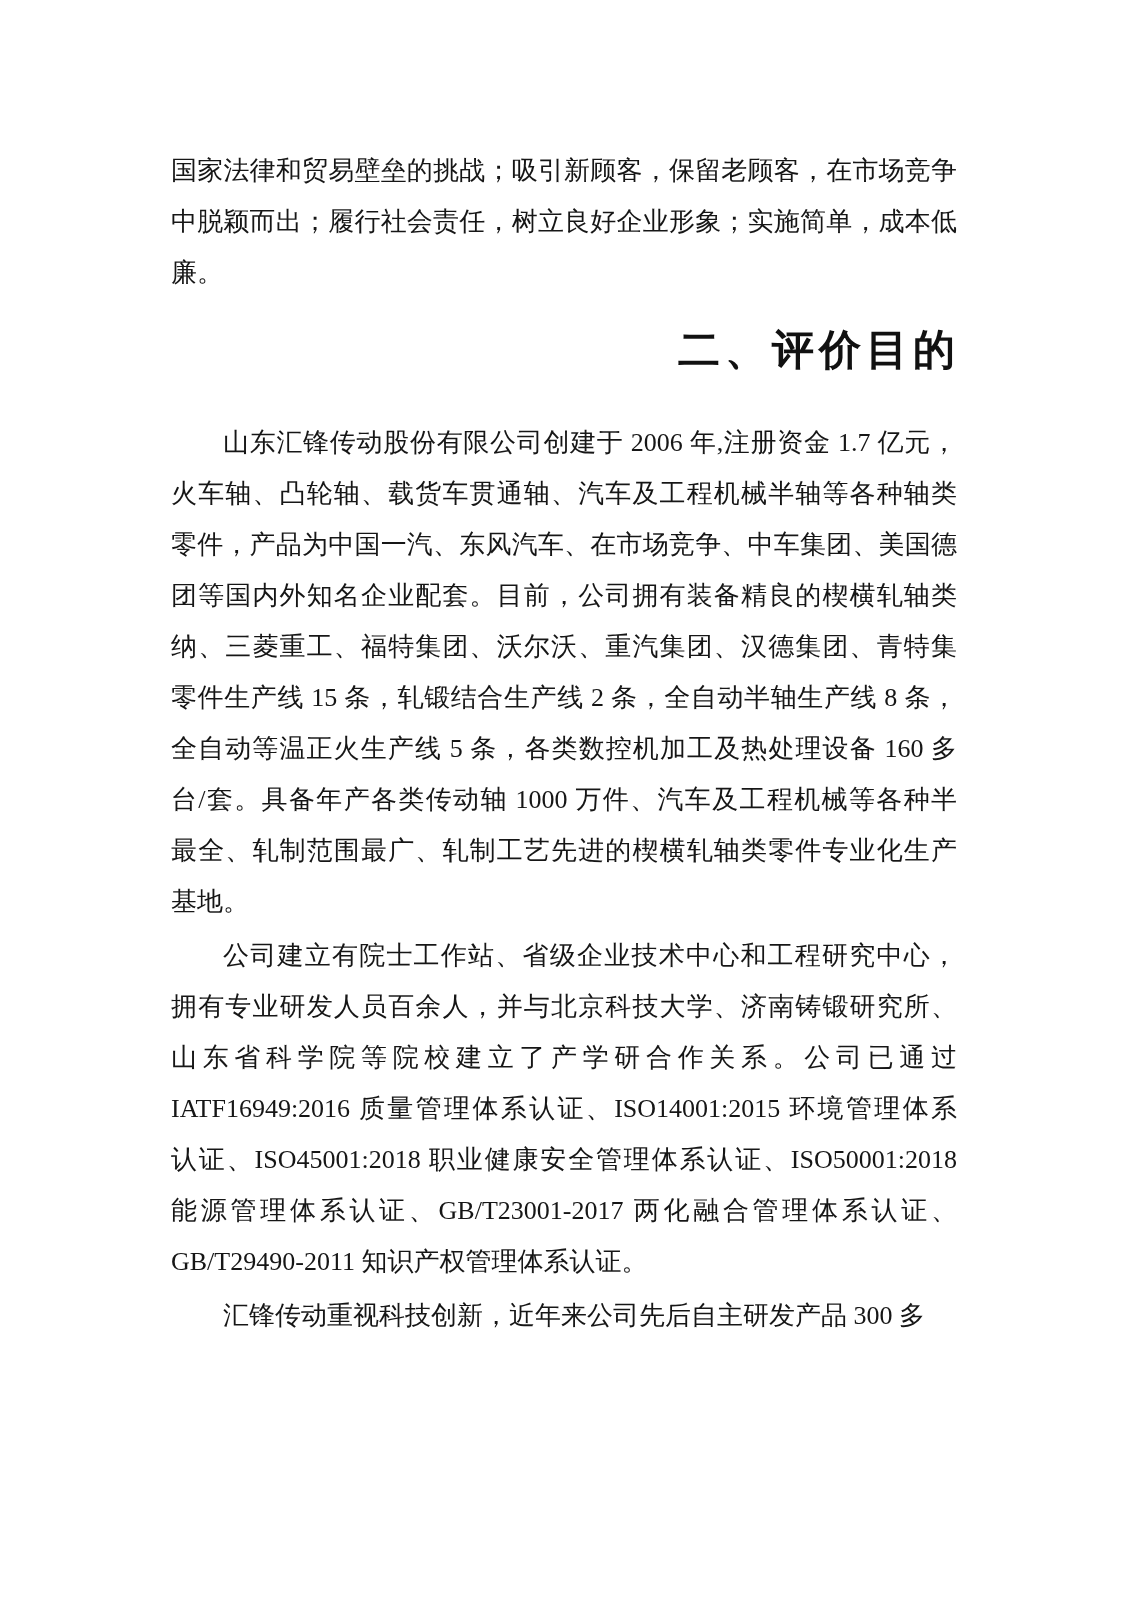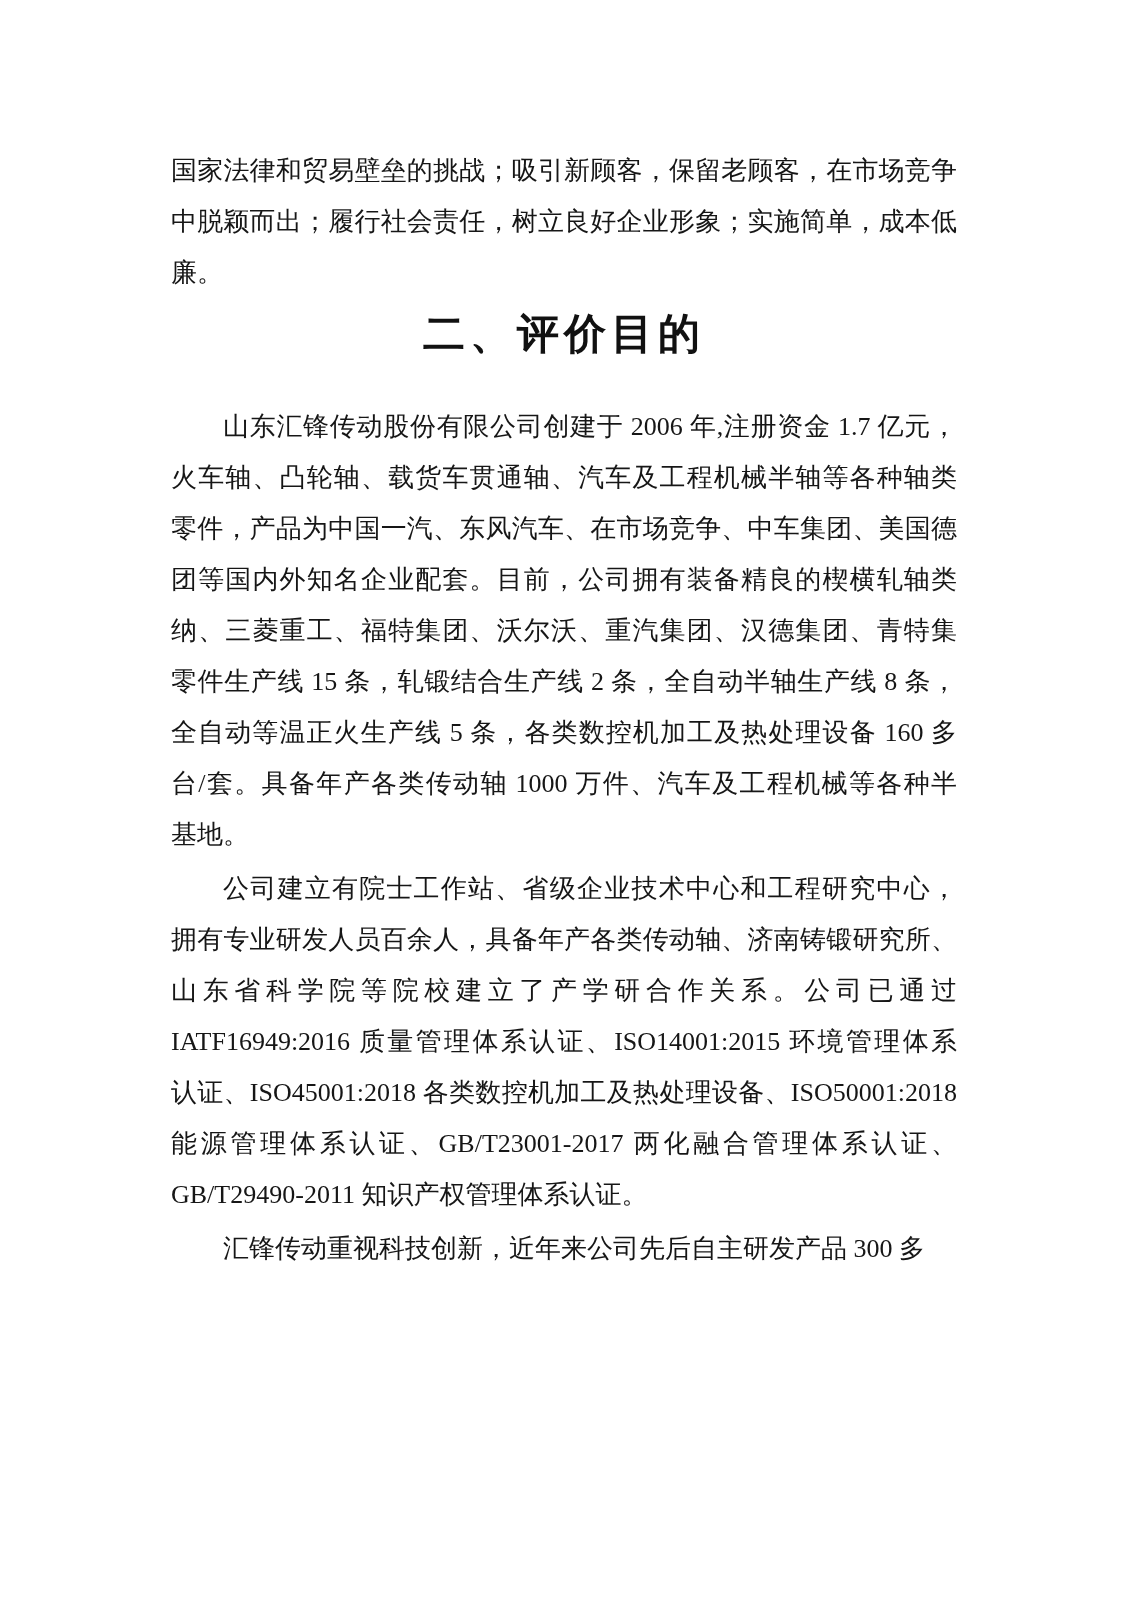--- a/index.html
+++ b/index.html
@@ -28,29 +28,29 @@
     text-justify: inter-character;
     white-space: normal;
   }
   .line.last {
     text-align-last: left;
   }
   .line.indent {
     text-indent: 2em;
   }
   .heading {
-    margin: 8px 0 40px 0;
+    margin: 24px 0 40px 0;
     font-size: 42px;
     line-height: 55px;
     height: 55px;
     font-weight: 700;
     letter-spacing: 5px;
     font-family: "Liberation Sans", "DejaVu Sans", sans-serif;
     color: #111111;
-    text-align: center;
+    text-align: right;
   }
 </style>
 </head>
 <body>
 
 <div class="page">
   <div class="content">
 
     <div class="paragraph">
       <div class="line">国家法律和贸易壁垒的挑战；吸引新顾客，保留老顾客，在市场竞争</div>
@@ -62,29 +62,30 @@
 
     <div class="paragraph">
       <div class="line indent">山东汇锋传动股份有限公司创建于 2006 年,注册资金 1.7 亿元，</div>
       <div class="line">火车轴、凸轮轴、载货车贯通轴、汽车及工程机械半轴等各种轴类</div>
       <div class="line">零件，产品为中国一汽、东风汽车、在市场竞争、中车集团、美国德</div>
       <div class="line">团等国内外知名企业配套。目前，公司拥有装备精良的楔横轧轴类</div>
       <div class="line">纳、三菱重工、福特集团、沃尔沃、重汽集团、汉德集团、青特集</div>
       <div class="line">零件生产线 15 条，轧锻结合生产线 2 条，全自动半轴生产线 8 条，</div>
       <div class="line">全自动等温正火生产线 5 条，各类数控机加工及热处理设备 160 多</div>
       <div class="line">台/套。具备年产各类传动轴 1000 万件、汽车及工程机械等各种半</div>
+      <div class="line">最全、轧制范围最广、轧制工艺先进的楔横轧轴类零件专业化生产</div>
       <div class="line last">基地。</div>
     </div>
 
     <div class="paragraph">
       <div class="line indent">公司建立有院士工作站、省级企业技术中心和工程研究中心，</div>
-      <div class="line">拥有专业研发人员百余人，具备年产各类传动轴、济南铸锻研究所、</div>
+      <div class="line">拥有专业研发人员百余人，并与北京科技大学、济南铸锻研究所、</div>
       <div class="line">山东省科学院等院校建立了产学研合作关系。公司已通过</div>
       <div class="line">IATF16949:2016 质量管理体系认证、ISO14001:2015 环境管理体系</div>
-      <div class="line">认证、ISO45001:2018 各类数控机加工及热处理设备、ISO50001:2018</div>
+      <div class="line">认证、ISO45001:2018 职业健康安全管理体系认证、ISO50001:2018</div>
       <div class="line">能源管理体系认证、GB/T23001-2017 两化融合管理体系认证、</div>
       <div class="line last">GB/T29490-2011 知识产权管理体系认证。</div>
     </div>
 
     <div class="paragraph">
       <div class="line indent last">汇锋传动重视科技创新，近年来公司先后自主研发产品 300 多</div>
     </div>
 
   </div>
 </div>

